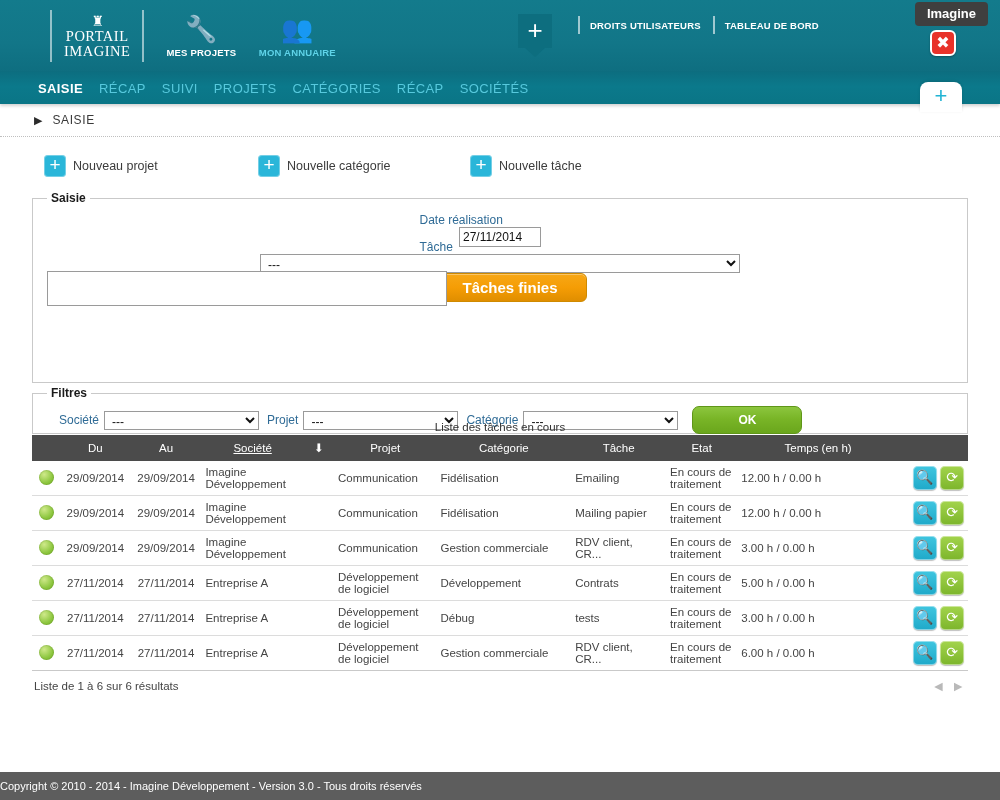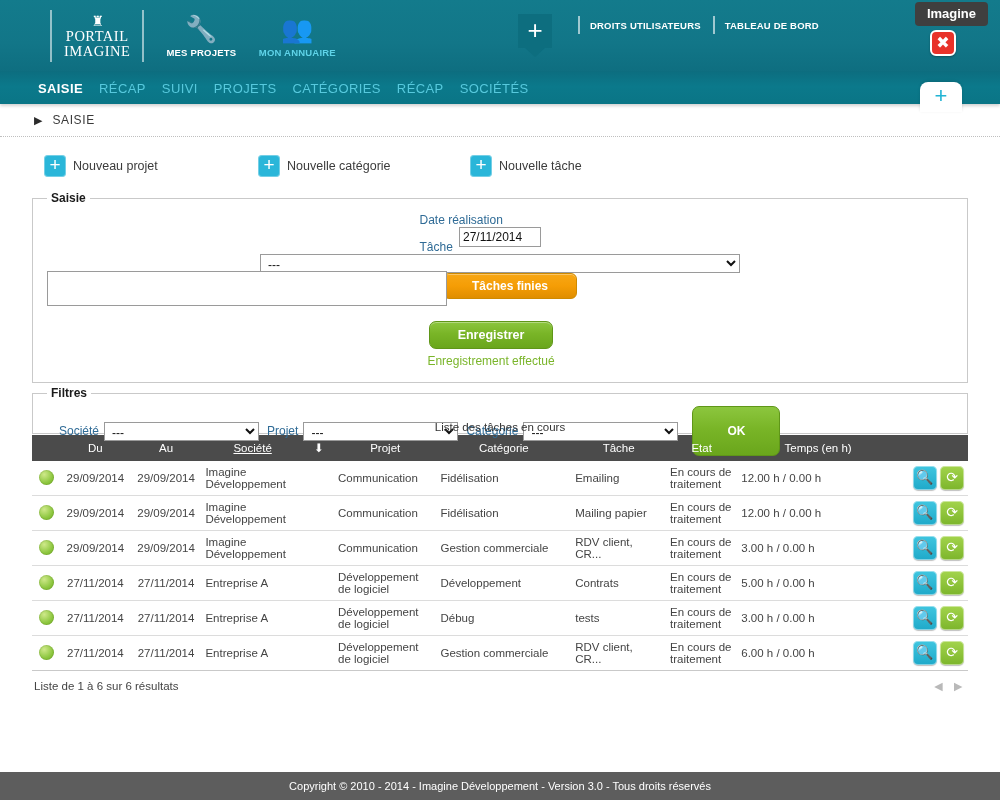--- a/index.html
+++ b/index.html
@@ -165,21 +165,21 @@
   .inp-date { width: 82px; }
   .inp-small { width: 48px; }
   .sel-tache { width: 480px; height: 19px; }
   .ta-comment { width: 400px; height: 35px; resize: none; vertical-align: top;}
   .sep-label { font-size: 12px; color: #1f1f1f; margin: 0 5px; }
   .sep-label b { font-weight: bold; }
 
   .btn-orange {
     background: linear-gradient(180deg, #f7a716 0%, #f59d05 50%, #e08e00 100%);
     border: 1px solid #cf8a00; border-radius: 6px;
-    color: #fff; font-size: 12px; font-weight: bold;
+    color: #fff; font-size: 15px; font-weight: bold;
     padding: 5px 28px; margin-left: 20px; cursor: pointer;
     box-shadow: inset 0 1px 0 rgba(255,255,255,.35);
     font-family: "Liberation Sans", sans-serif;
   }
   .help-dot {
     width: 17px; height: 17px; border-radius: 50%;
     background: radial-gradient(circle at 35% 30%, #4dc6e0, #16a6c6);
     color: #fff; font-size: 11px; font-weight: bold;
     line-height: 17px; text-align: center;
     display: inline-block; margin-left: 8px;
@@ -197,21 +197,21 @@
   .save-msg { color: #7ab52a; font-size: 12px; margin-top: 5px; }
 
   .filter-line { display: flex; align-items: center; padding-left: 12px; margin-top:2px;}
   .filter-line label { font-size: 12px; color: #2f6b96; margin-right: 5px; }
   .sel-filter { width: 155px; height: 19px; }
   .filter-line .gap { width: 8px; }
   .btn-ok {
     background: linear-gradient(180deg, #8cc63e 0%, #79b527 45%, #6aa61c 100%);
     border: 1px solid #5f9618; border-radius: 7px;
     color: #fff; font-size: 12px; font-weight: bold;
-    padding: 17px 0; width: 88px; text-align:center; margin-left: 14px; cursor: pointer;
+    padding: 6px 0; width: 110px; text-align:center; margin-left: 14px; cursor: pointer;
   }
 
   .toolbar { display: flex; align-items: center; justify-content: space-between; margin-top: 9px; }
   .toolbar .left, .toolbar .right { display: flex; align-items: center; }
   .toolbar span { font-size: 12px; color: #333; }
   .sel-voir { width: 46px; height: 20px; margin: 0 5px; }
   .inp-search { width: 180px; height: 18px; margin-left: 6px; }
 
   .table-title { text-align: center; font-size: 11.5px; color: #333; margin-top: -13px; }
 
@@ -257,21 +257,21 @@
     border-top: 1px solid #c9c9c9; padding: 7px 2px 0;
     margin-top: -1px;
   }
   .grid-footer .info { font-size: 11.5px; color: #444; }
   .pager { color: #b9b9b9; font-size: 14px; letter-spacing: 1px; }
 
   
   #footer {
     position: absolute; left: 0; bottom: 0; width: 1000px; height: 28px;
     background: #5d5d5d; color: #ffffff;
-    font-size: 11px; text-align: center; line-height: 28px;
+    font-size: 11px; text-align: left; line-height: 28px;
   }
 </style>
 </head>
 <body>
 
 <div id="header">
 
   <div class="hdr-logo-wrap">
     <div class="vbar"></div>
     <div class="logo-block">
@@ -352,24 +352,20 @@
         <option>---</option>
       </select>
       <button class="btn-orange">Tâches finies</button>
     </div>
 
 
     <div class="frow" style="height:42px; align-items:flex-start; padding-top:4px;">
       <textarea class="ta-comment" style=""></textarea>
     </div>
 
-    <div class="save-wrap">
-      <button class="btn-green">Enregistrer</button>
-      <div class="save-msg">Enregistrement effectué</div>
-    </div>
   </fieldset>
 
   <fieldset class="panel" id="filtres-panel">
     <legend>Filtres</legend>
     <div class="filter-line">
       <label>Société</label>
       <select class="sel-filter">
         <option>---</option>
       </select>
       <span class="gap"></span>

